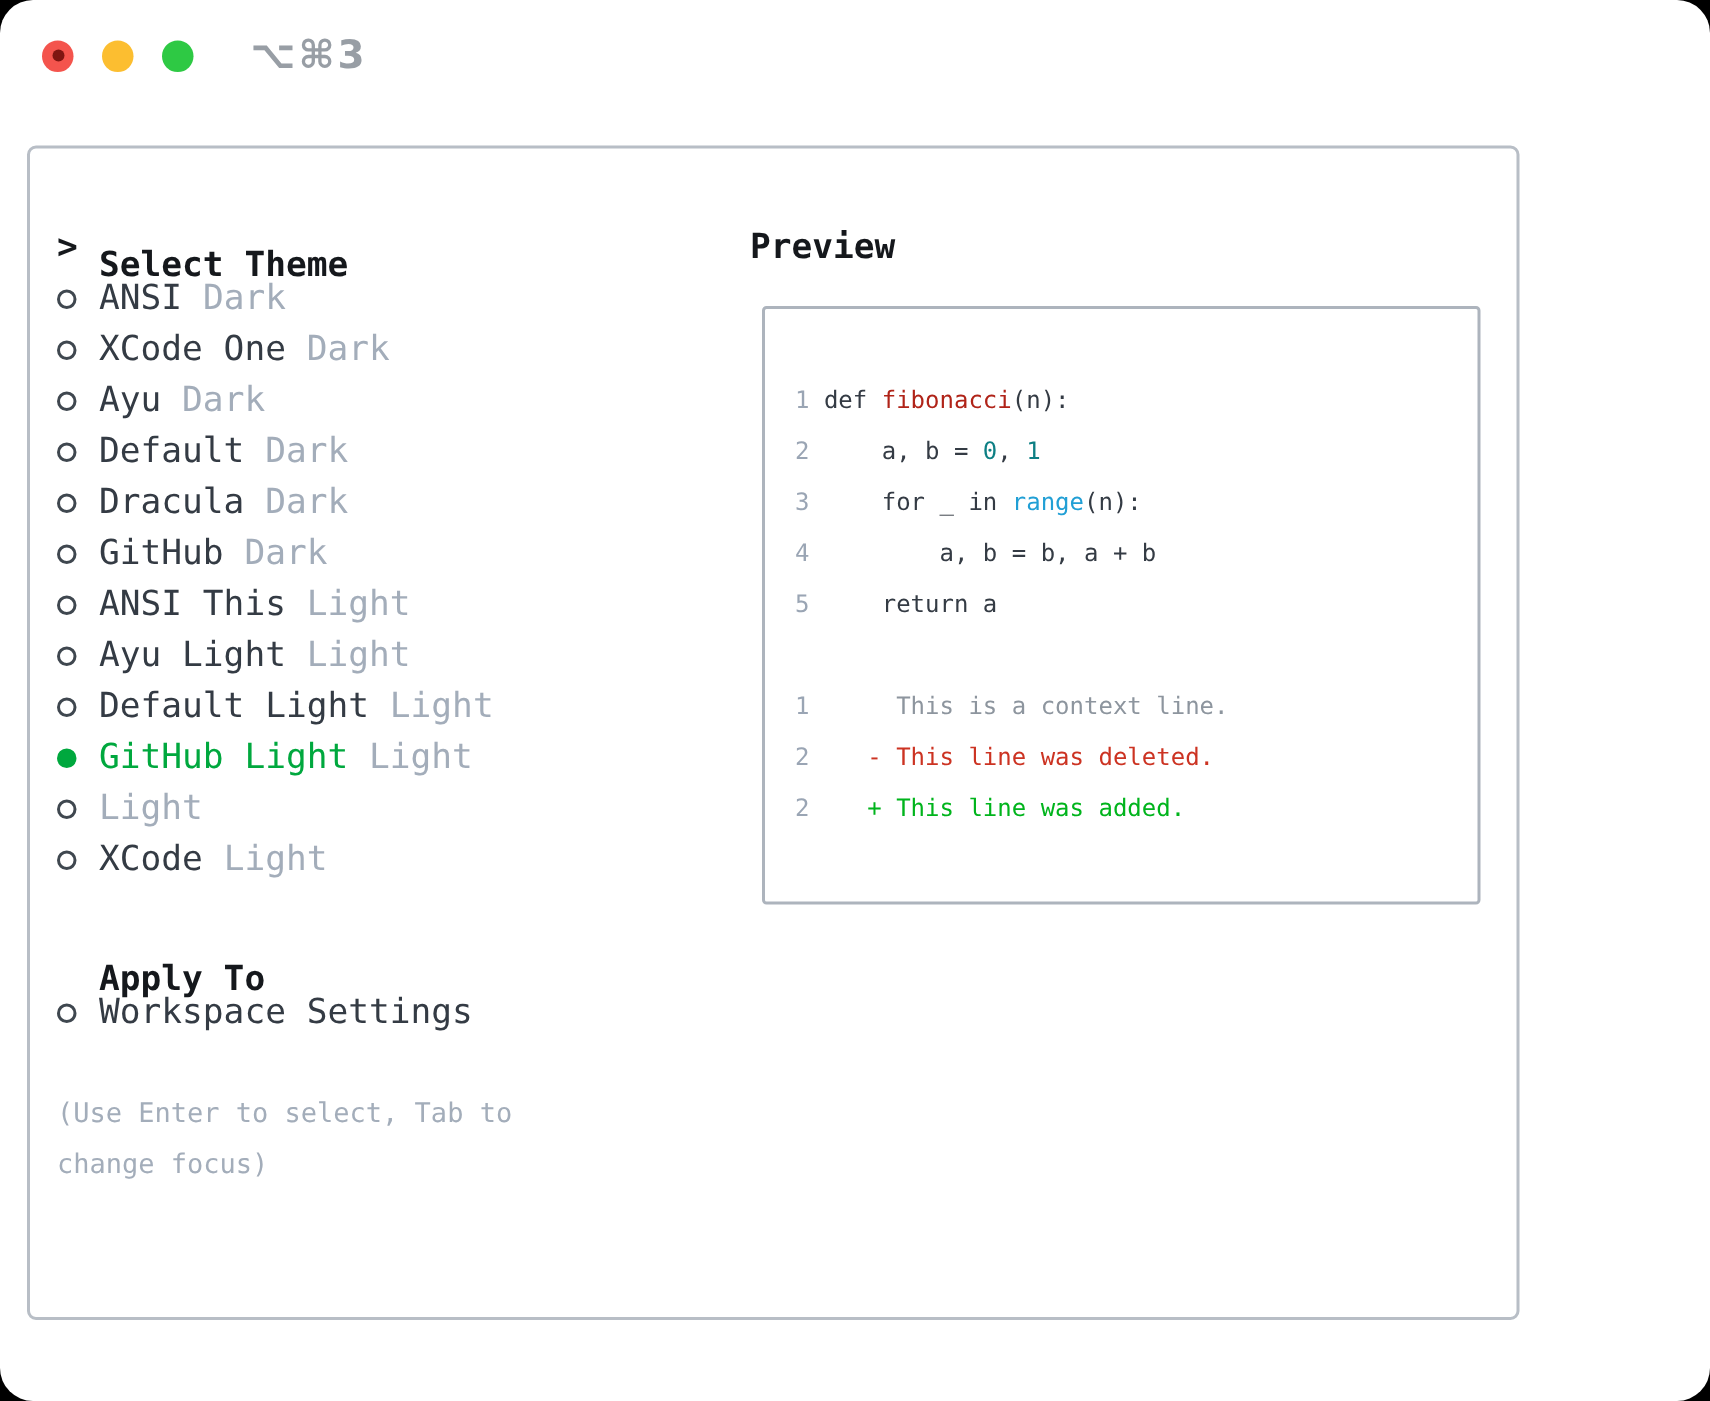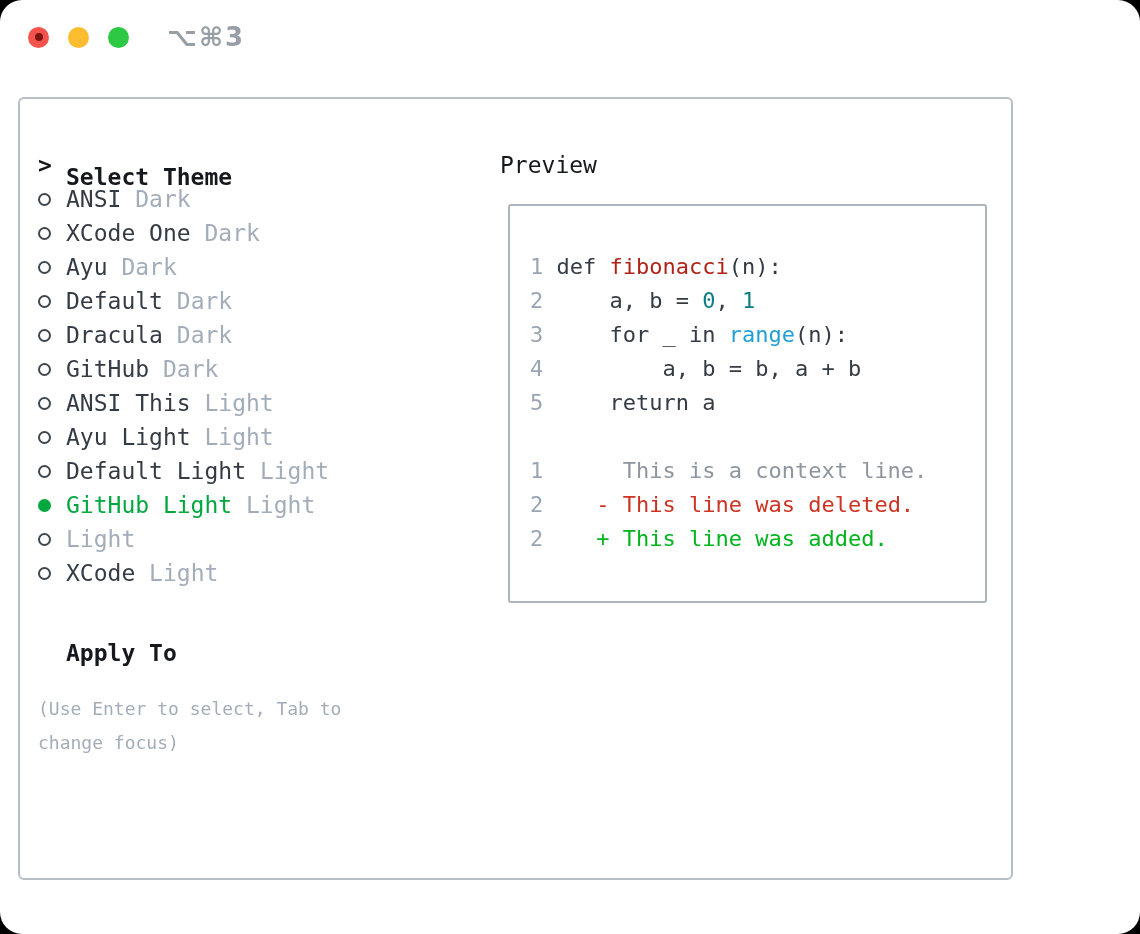--- a/index.html
+++ b/index.html
@@ -50,31 +50,31 @@
   .spacer{height:34px;}
 
   .hint{
     margin-top:34px;font-size:18px;line-height:34px;white-space:pre;
     color:var(--c-muted);
   }
 
   
   .preview-title{
     height:34px;display:flex;align-items:center;
-    font-size:23px;font-weight:400;color:var(--c-heading);text-align:right;
+    font-size:23px;font-weight:700;color:var(--c-heading);text-align:right;
   }
   .preview-box{
     margin-left:8px;margin-top:22px;width:479px;height:399px;
     box-sizing:border-box;border:2px solid var(--c-preview_border);
     border-radius:3px;background:#fff;overflow:hidden;
   }
   .preview-box pre{
     margin:0;padding:44px 10px 0 20px;
     font-family:"DejaVu Sans Mono",monospace;
-    font-size:22px;line-height:34px;color:var(--c-text);white-space:pre;
+    font-size:16px;line-height:34px;color:var(--c-text);white-space:pre;
   }
   .tk-num{color:var(--c-linenum);}
   .tk-code{color:var(--c-text);}
   .tk-func{color:var(--c-func);}
   .tk-numlit{color:var(--c-numlit);}
   .tk-builtin{color:var(--c-builtin);}
   .tk-ctx{color:var(--c-ctx);}
   .tk-del{color:var(--c-del);}
   .tk-add{color:var(--c-add);}
 </style>
@@ -115,20 +115,21 @@
           </div>
 
         <div class="spacer"></div>
 
         <div class="row header-row">
           <span class="marker"></span>
           <span class="label">Apply To</span>
         </div>
 
         <div id="apply-list">
+            <div class="row"><span class="marker"><span class="dot"></span></span><span class="label">Workspace Settings</span></div>
           </div>
 
         <div class="hint"><span>(Use Enter to select, Tab to</span>
 <span>change focus)</span></div>
       </div>
 
       <div class="right-col">
         <div class="preview-title">Preview</div>
         <div class="preview-box">
           <pre id="code-preview"><span class="tk-num">1 </span><span class="tk-code">def </span><span class="tk-func">fibonacci</span><span class="tk-code">(n):</span>

